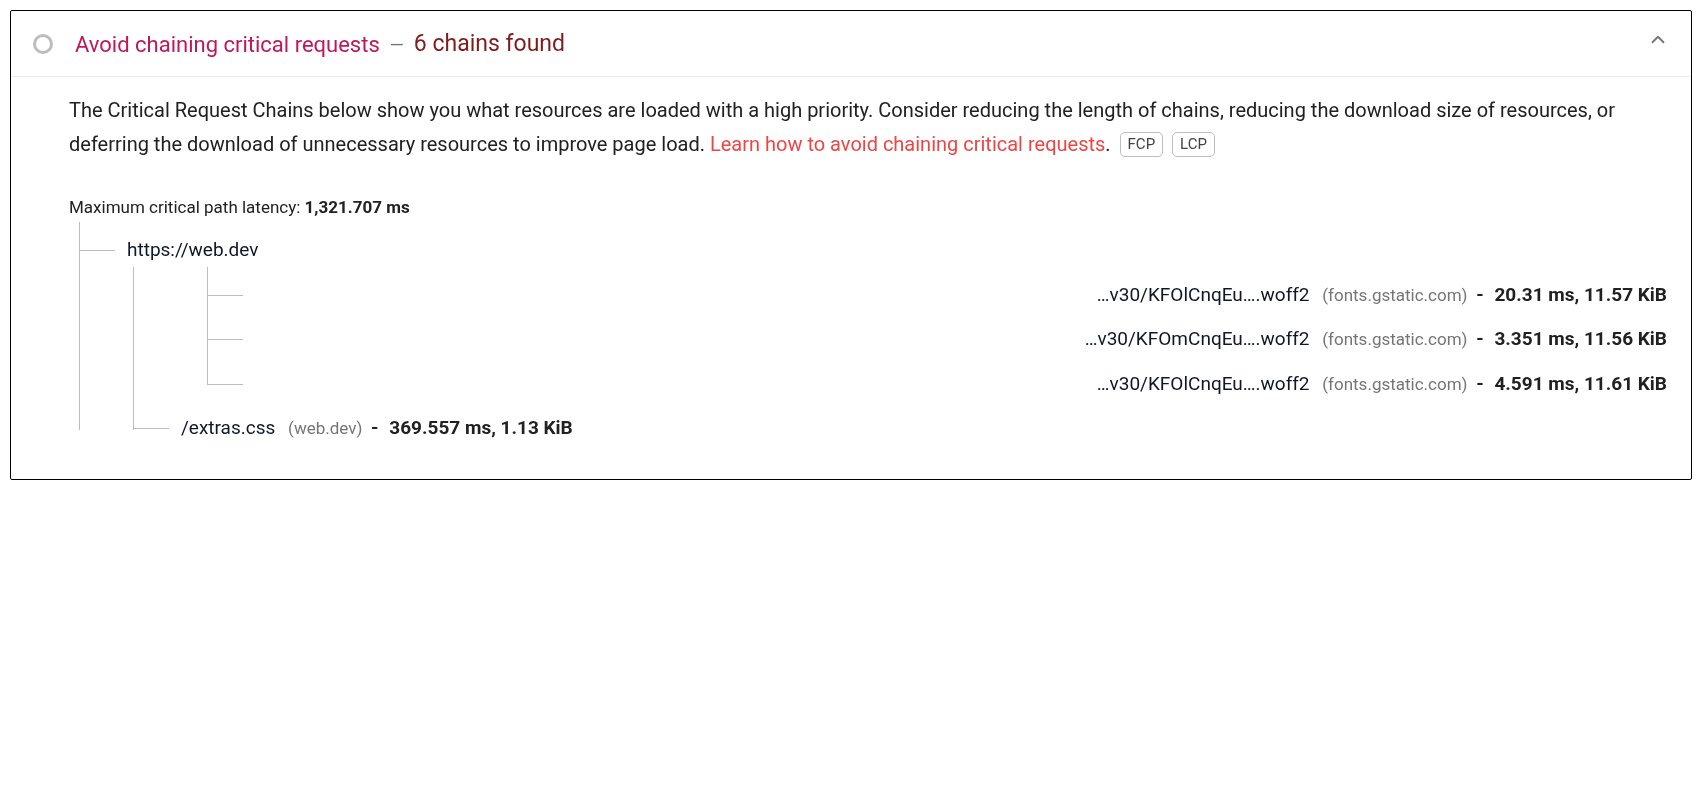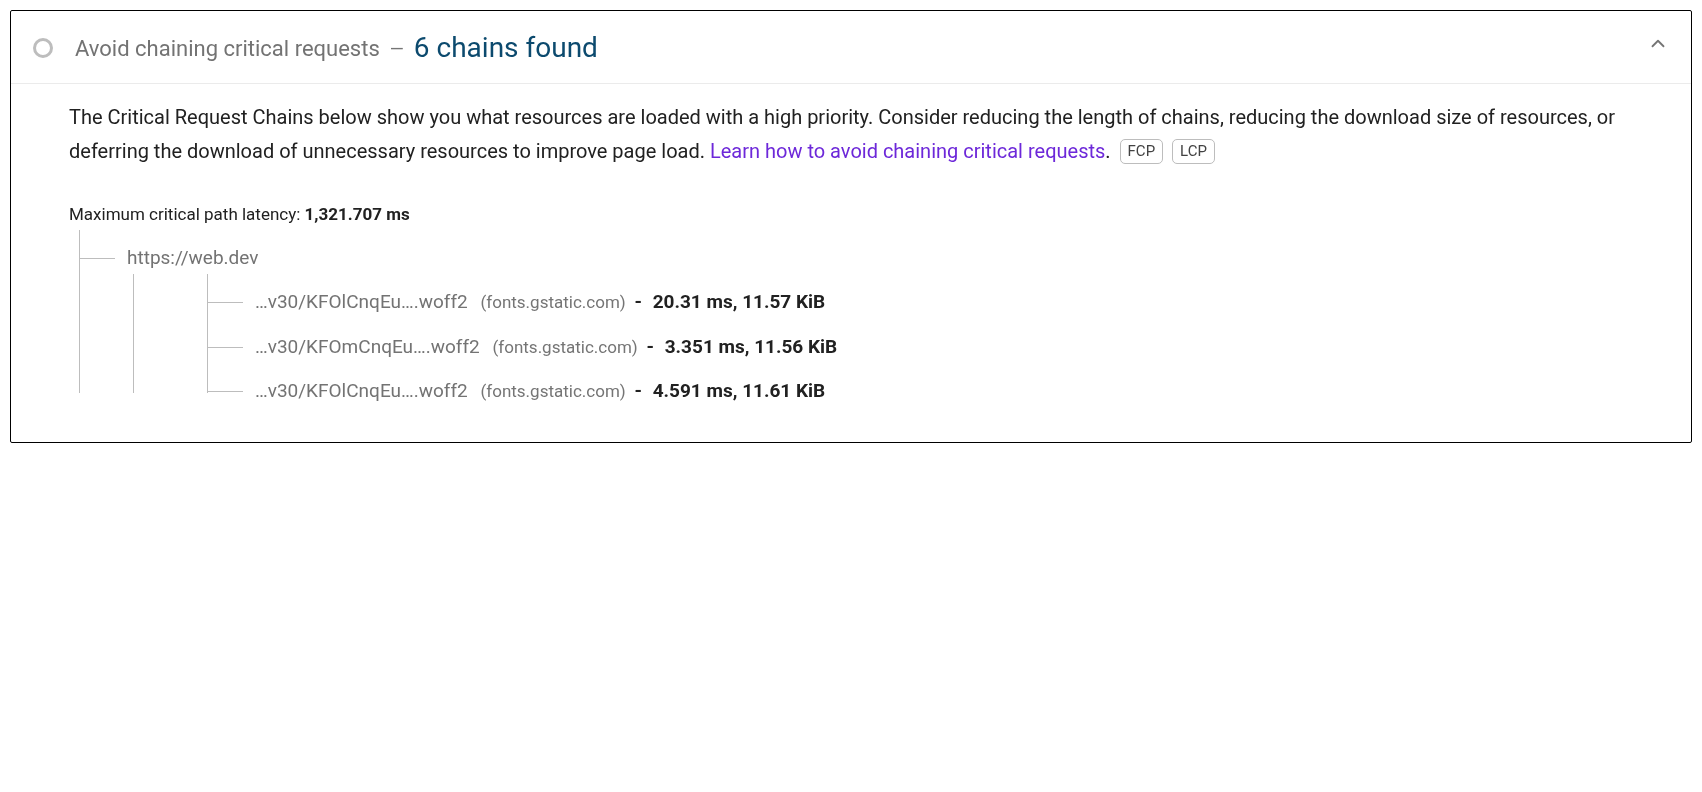--- a/index.html
+++ b/index.html
@@ -26,50 +26,50 @@
   .status-icon {
     width: 20px;
     height: 20px;
     border: 3px solid #bdbdbd;
     border-radius: 50%;
     margin-right: 22px;
     flex: 0 0 auto;
   }
   .title {
     font-size: 22px;
-    color: #737373;
+    color: #be185d;
     font-weight: 400;
   }
   .title-sep {
     color: #757575;
     margin: 0 10px;
     font-weight: 400;
   }
   .title-suffix {
-    color: #0c4a6e;
-    font-size: 28px;
+    color: #7f1d1d;
+    font-size: 23px;
     font-weight: 400;
   }
   .chevron {
     position: absolute;
     right: 22px;
     top: 50%;
     transform: translateY(-50%);
     color: #757575;
   }
   .body {
     padding: 16px 24px 28px 58px;
   }
   .desc {
     font-size: 20px;
     line-height: 1.7;
     color: #212121;
   }
   .desc a {
-    color: #6d28d9;
+    color: #ef4444;
     text-decoration: none;
   }
   .badge {
     display: inline-block;
     border: 1px solid #bdbdbd;
     border-radius: 5px;
     padding: 1px 7px;
     font-size: 15px;
     color: #424242;
     margin-left: 4px;
@@ -115,21 +115,21 @@
     position: absolute;
     left: 0px;
     top: 50%;
     width: 36px;
     height: 1px;
     background: #bdbdbd;
   }
   .tree-row.last::after {
     
   }
-  .path { color: #737373; }
+  .path { color: #0f172a; }
   .host {
     color: #757575;
     margin-left: 8px;
     font-size: 17px;
   }
   .stats {
     font-weight: 700;
     color: #212121;
     margin-left: 6px;
   }
@@ -167,37 +167,42 @@
     </div>
 
 
     <div class="tree">
       <div class="tree-children" style="margin-left:10px;">
         <div class="tree-row">
           <span class="path">https://web.dev</span>
         </div>
         <div class="tree-children" style="margin-left:54px;">
 
-          <div class="tree-children" style="margin-left:74px;">
+          <div class="tree-children" style="margin-left:74px;text-align:right;">
             <div class="tree-row">
               <span class="path">…v30/KFOlCnqEu….woff2</span>
               <span class="host">(fonts.gstatic.com)</span>
               <span class="stats-dash"> - </span><span class="stats"><span>20.31 ms</span>, <span>11.57 KiB</span></span>
             </div>
             <div class="tree-row">
               <span class="path">…v30/KFOmCnqEu….woff2</span>
               <span class="host">(fonts.gstatic.com)</span>
               <span class="stats-dash"> - </span><span class="stats"><span>3.351 ms</span>, <span>11.56 KiB</span></span>
             </div>
             <div class="tree-row last">
               <span class="path">…v30/KFOlCnqEu….woff2</span>
               <span class="host">(fonts.gstatic.com)</span>
               <span class="stats-dash"> - </span><span class="stats"><span>4.591 ms</span>, <span>11.61 KiB</span></span>
             </div>
           </div>
 
 
 
+          <div class="tree-row last">
+            <span class="path">/extras.css</span>
+            <span class="host">(web.dev)</span>
+            <span class="stats-dash"> - </span><span class="stats"><span>369.557 ms</span>, <span>1.13 KiB</span></span>
+          </div>
         </div>
       </div>
     </div>
   </div>
 </div>
 
 </body></html>

